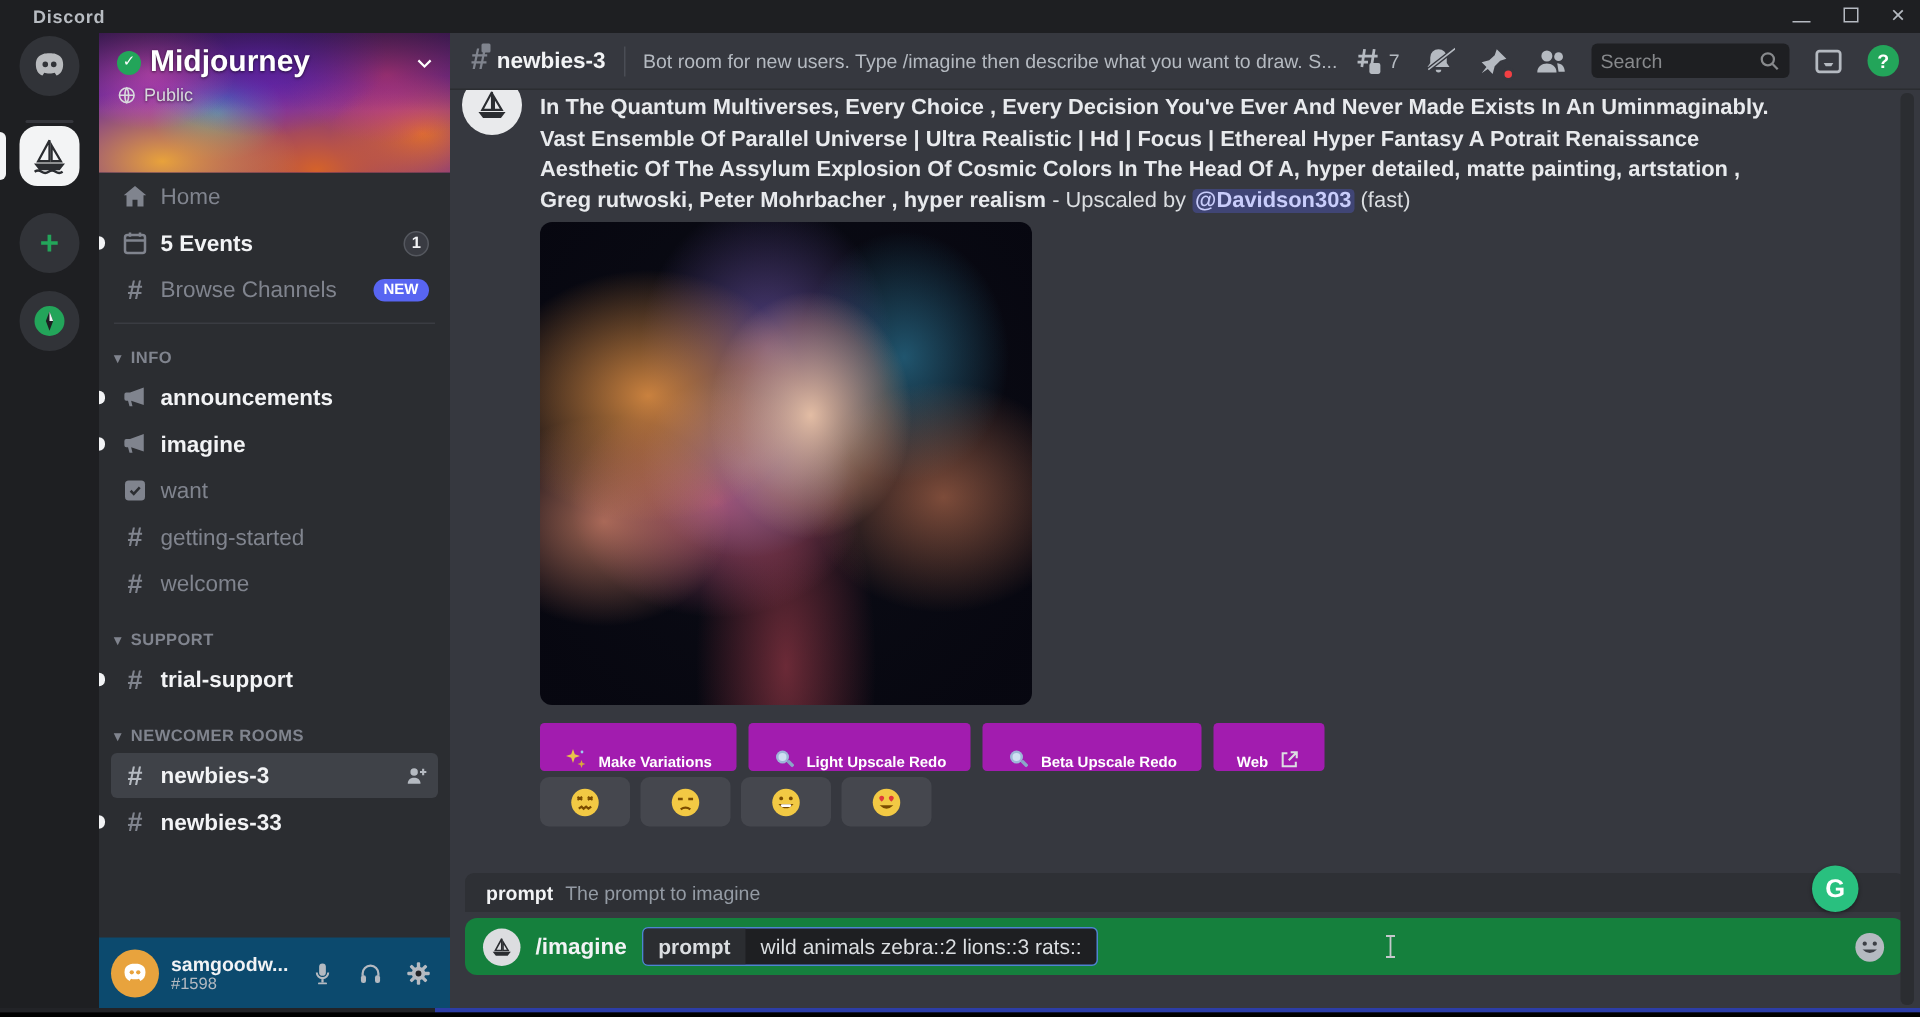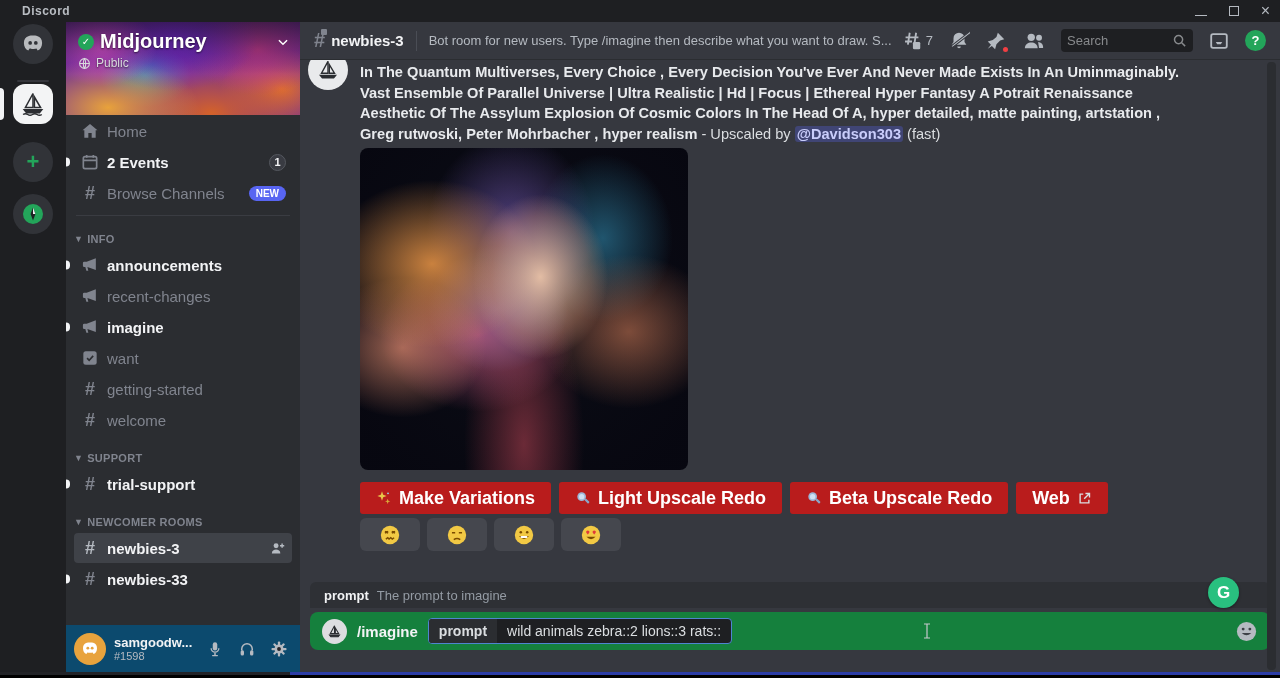--- a/index.html
+++ b/index.html
@@ -94,21 +94,21 @@
       radial-gradient(120px 100px at 13% 62%, rgba(225,140,110,.7), transparent 70%),
       radial-gradient(140px 110px at 36% 58%, rgba(200,90,130,.75), transparent 70%),
       radial-gradient(120px 140px at 46% 26%, rgba(130,100,200,.6), transparent 70%),
       radial-gradient(100px 90px at 42% 50%, rgba(80,140,200,.7), transparent 70%),
       radial-gradient(130px 110px at 82% 57%, rgba(220,130,90,.55), transparent 70%),
       radial-gradient(100px 120px at 74% 28%, rgba(40,110,140,.75), transparent 70%),
       radial-gradient(80px 210px at 50% 92%, rgba(160,60,75,.65), transparent 75%),
       radial-gradient(ellipse at 50% 45%, rgba(30,25,50,0) 30%, rgba(7,7,16,.92) 88%),
       #0a0b14; }
   .btnrow { position:absolute; left:60px; top:422px; display:flex; gap:8px; }
-  .dbtn { height:32px; background:#b91c1c; border-radius:3px; color:#fff; font-size:18px; font-weight:bold; display:flex; align-items:center; gap:7px; padding:0 16px; }
+  .dbtn { height:32px; background:#a21caf; border-radius:3px; color:#fff; font-size:10px; font-weight:bold; display:flex; align-items:flex-end; gap:7px; padding:0 16px; }
   .reactrow { position:absolute; left:60px; top:458px; display:flex; gap:7px; }
   .react { width:60px; height:33px; background:#45474e; border-radius:6px; display:flex; align-items:center; justify-content:center; }
 
   
   .optbar { position:absolute; left:10px; top:560px; width:960px; height:26px; background:#2e3035; border-radius:6px 6px 0 0; display:flex; align-items:center; padding:0 14px; gap:8px; }
   .opt-name { color:#f2f3f5; font-size:13px; font-weight:bold; }
   .opt-desc { color:#949ba4; font-size:13px; }
   .inputrow { position:absolute; left:10px; top:590px; width:960px; height:38px; background:#15803d; border-radius:8px; display:flex; align-items:center; padding:0 12px; gap:10px; }
   .bot-avatar { width:25px; height:25px; border-radius:50%; background:#dcdde0; display:flex; align-items:center; justify-content:center; flex:none; }
   .cmd { color:#f2f3f5; font-size:15px; font-weight:bold; }
@@ -200,21 +200,21 @@
             </svg>
           <span class="lbl">Home</span>
         </div>
 
         <div class="row unread">
           <span class="upill"></span>
           <svg class="icon20" viewBox="0 0 24 24" fill="none" stroke="#80848e" stroke-width="2">
               <rect x="4" y="5.5" width="16" height="14.5" rx="2"></rect>
               <path d="M8 3.5 V7 M16 3.5 V7 M4 10 H20"></path>
             </svg>
-          <span class="lbl">2 Events</span>
+          <span class="lbl">5 Events</span>
           <span class="badge-num">1</span>
         </div>
 
         <div class="row">
           <span class="hashic">#</span>
           <span class="lbl">Browse Channels</span>
           <span class="badge-new">NEW</span>
         </div>
 
         <div class="divider"></div>
@@ -223,26 +223,20 @@
           <span class="chev">▼</span>
           <span>INFO</span>
         </div>
 
         <div class="row unread">
           <span class="upill"></span>
           <svg class="icon20" viewBox="0 0 24 24" fill="#80848e">
               <path d="M19 4 L8 8 H5 a1.5 1.5 0 0 0 -1.5 1.5 V13 a1.5 1.5 0 0 0 1.5 1.5 H6.4 L7.6 19 H10 L8.9 14.5 L19 18 Z"></path>
             </svg>
           <span class="lbl">announcements</span>
-        </div>
-        <div class="row">
-          <svg class="icon20" viewBox="0 0 24 24" fill="#80848e">
-              <path d="M19 4 L8 8 H5 a1.5 1.5 0 0 0 -1.5 1.5 V13 a1.5 1.5 0 0 0 1.5 1.5 H6.4 L7.6 19 H10 L8.9 14.5 L19 18 Z"></path>
-            </svg>
-          <span class="lbl">recent-changes</span>
         </div>
         <div class="row unread">
           <span class="upill"></span>
           <svg class="icon20" viewBox="0 0 24 24" fill="#80848e">
               <path d="M19 4 L8 8 H5 a1.5 1.5 0 0 0 -1.5 1.5 V13 a1.5 1.5 0 0 0 1.5 1.5 H6.4 L7.6 19 H10 L8.9 14.5 L19 18 Z"></path>
             </svg>
           <span class="lbl">imagine</span>
         </div>
         <div class="row">
           <svg class="icon20" viewBox="0 0 24 24">

